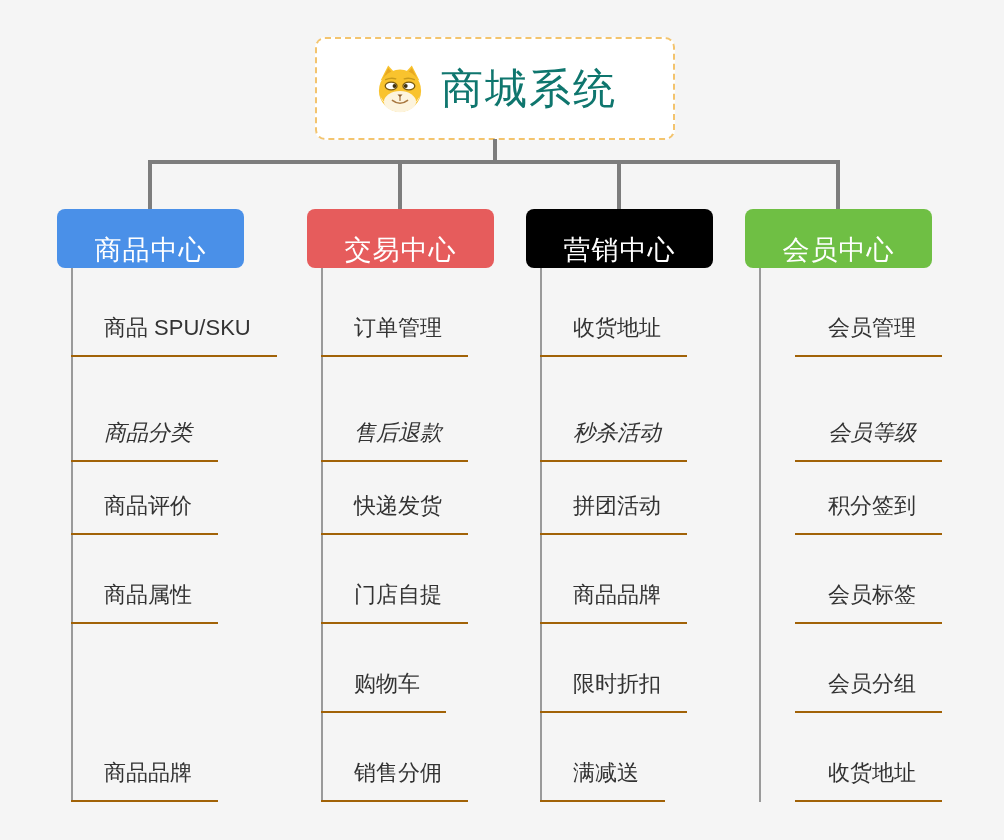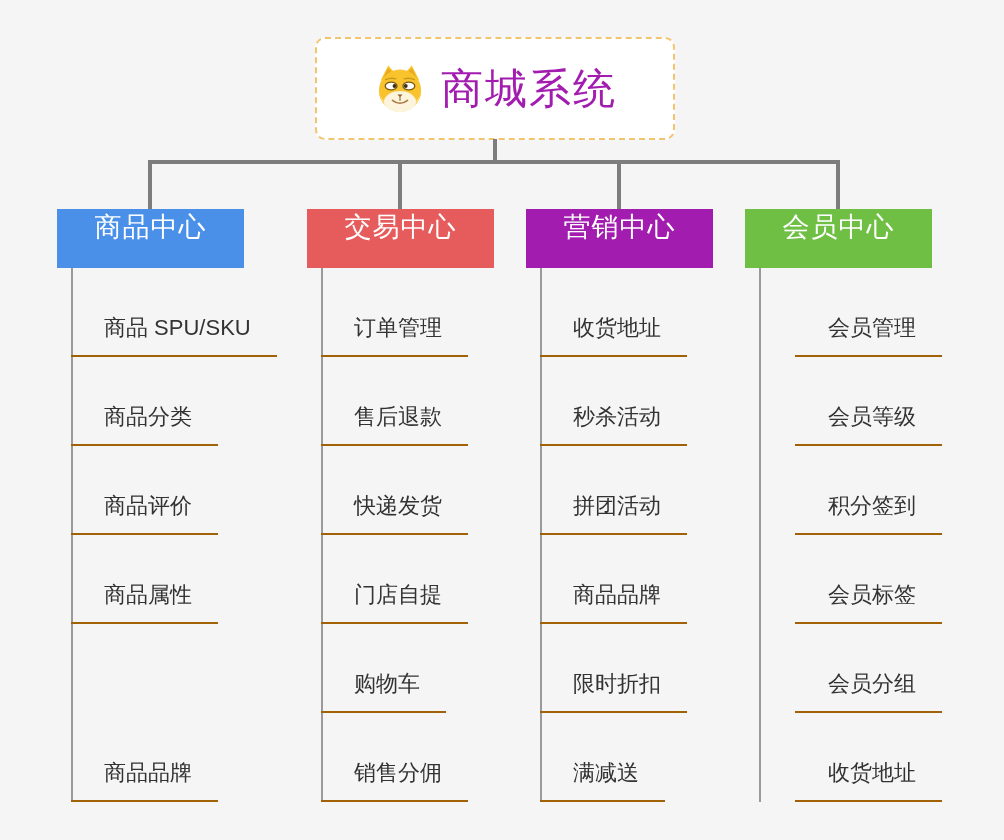--- a/index.html
+++ b/index.html
@@ -15,40 +15,40 @@
   .root-node {
     position: absolute; left: 315px; top: 37px; width: 360px; height: 103px;
     background: #ffffff;
     border: 2px dashed #f3c46e;
     border-radius: 10px;
     box-sizing: border-box;
     display: flex; align-items: center; justify-content: center;
     gap: 14px;
   }
   .root-title {
-    color: #a21caf;
+    color: #0f766e;
     font-size: 42px;
     letter-spacing: 2px;
     white-space: nowrap;
   }
   .doge { width: 54px; height: 54px; display: block; }
 
   
   .conn { position: absolute; background: #7d7d7d; }
   .conn-stem  { left: 493px; top: 139px; width: 4px; height: 25px; }
   .conn-hbar  { left: 148px; top: 160px; width: 692px; height: 4px; border-radius: 2px; }
   .conn-drop  { top: 160px; width: 4px; height: 50px; }
   .drop-1 { left: 148px; } .drop-2 { left: 398px; } .drop-3 { left: 617px; } .drop-4 { left: 836px; }
 
   
   .branch-header {
     position: absolute; top: 209px; width: 187px; height: 59px;
-    border-radius: 0;
+    border-radius: 8px;
     color: #ffffff; font-size: 27px; letter-spacing: 1px;
-    display: flex; align-items: flex-start; justify-content: center;
+    display: flex; align-items: flex-end; justify-content: center;
     box-sizing: border-box;
     white-space: nowrap;
   }
   .hdr-1 { left: 57px; } .hdr-2 { left: 307px; } .hdr-3 { left: 526px; } .hdr-4 { left: 745px; }
 
   
   .branch-line {
     position: absolute; top: 268px; width: 2px; height: 534px;
     background: #9a9a9a;
   }
@@ -59,21 +59,21 @@
     position: absolute;
     display: inline-block;
     padding: 0 26px 8px 33px;
     border-bottom: 2px solid #a16207;
     font-size: 22px;
     line-height: 38px;
     color: #333333;
     white-space: nowrap;
   }
   .col-1 { left: 71px; } .col-2 { left: 321px; } .col-3 { left: 540px; } .col-4 { left: 759px; margin-left: 36px; }
-  .row-0 { top: 309px; } .row-1 { top: 398px; } .row-2 { top: 487px; }
+  .row-0 { top: 309px; } .row-1 { top: 414px; font-style: italic; } .row-2 { top: 487px; }
   .row-3 { top: 576px; } .row-4 { top: 665px; } .row-5 { top: 754px; }
 </style>
 </head>
 <body>
 
 <div id="canvas">
 
   <div class="root-node">
     <span class="doge">
       <svg viewBox="0 0 64 64" width="54" height="54" aria-hidden="true">
@@ -104,21 +104,21 @@
   <div class="conn conn-drop drop-2"></div>
   <div class="conn conn-drop drop-3"></div>
   <div class="conn conn-drop drop-4"></div>
 
   <div class="branch-header hdr-1" style="background: rgb(74, 144, 232);">
       <span>商品中心</span>
     </div>
   <div class="branch-header hdr-2" style="background: rgb(230, 92, 92);">
       <span>交易中心</span>
     </div>
-  <div class="branch-header hdr-3" style="background: #a21caf;">
+  <div class="branch-header hdr-3" style="background: #000000;">
       <span>营销中心</span>
     </div>
   <div class="branch-header hdr-4" style="background: rgb(111, 191, 68);">
       <span>会员中心</span>
     </div>
 
   <div class="branch-line line-1"></div>
   <div class="branch-line line-2"></div>
   <div class="branch-line line-3"></div>
   <div class="branch-line line-4"></div>

